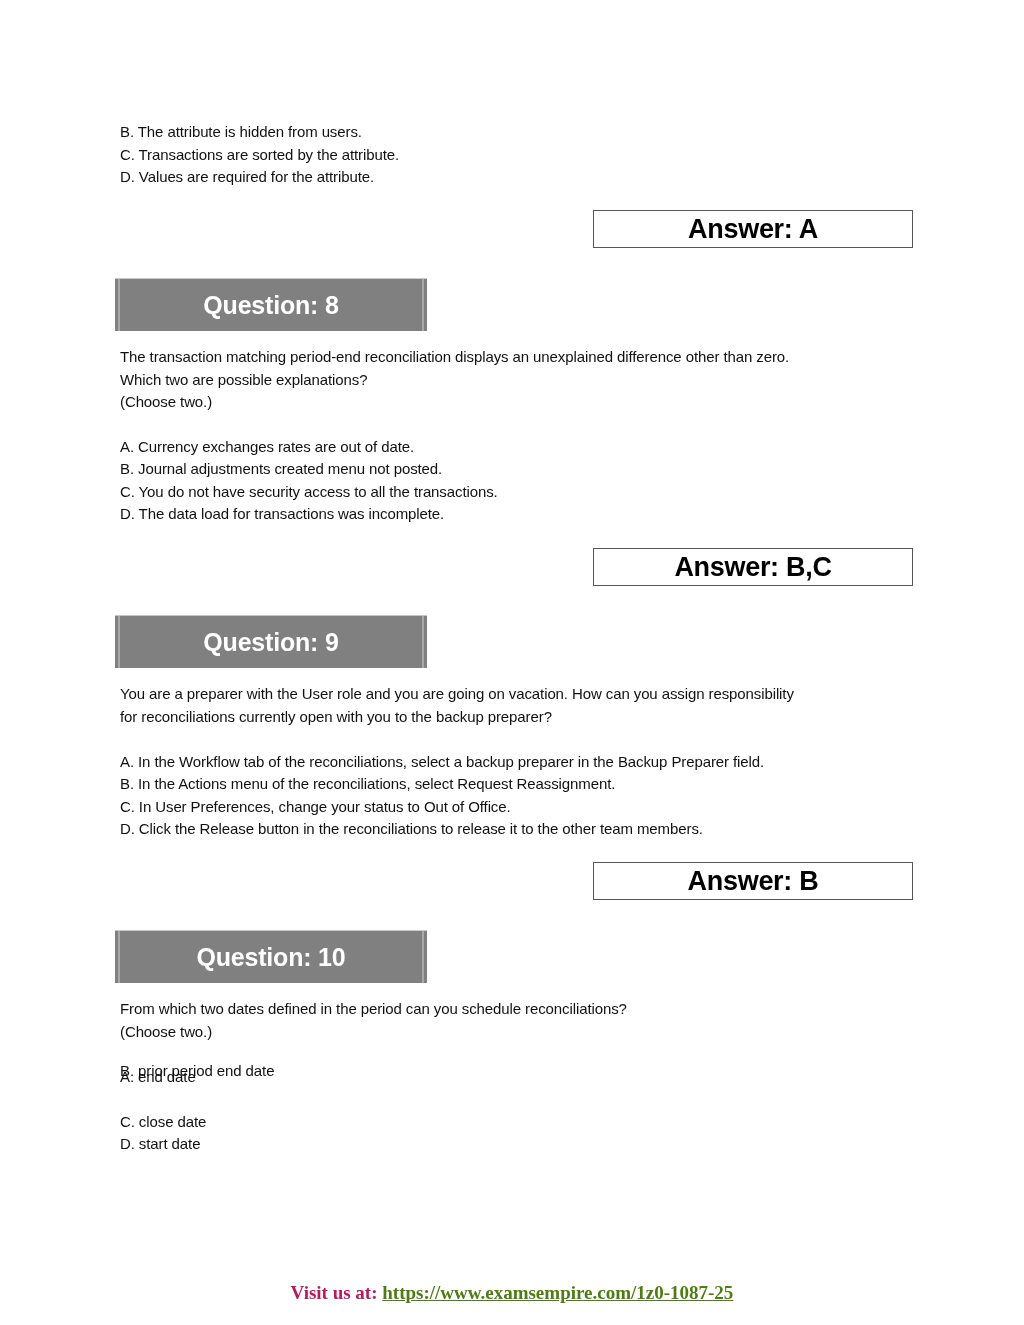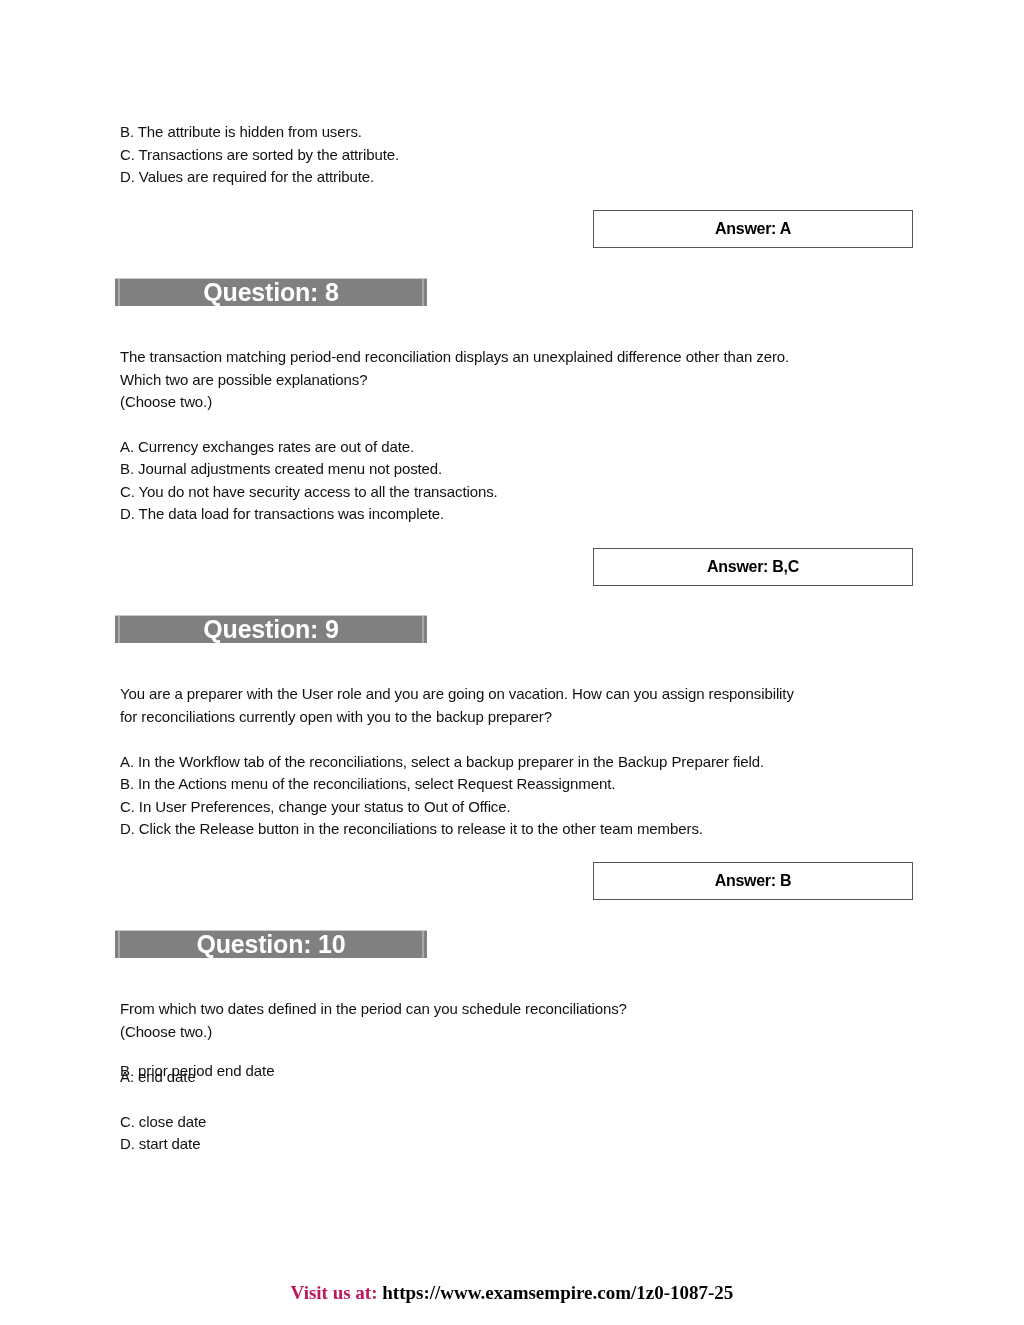--- a/index.html
+++ b/index.html
@@ -1,31 +1,31 @@
 <!DOCTYPE html>
 <html><head>
 <meta charset="utf-8">
 <style>
   html, body { margin: 0; padding: 0; background: #ffffff; }
   body { width: 1024px; height: 1325px; position: relative; overflow: hidden;
          font-family: "Liberation Sans", sans-serif; color: #111111; }
   .line { position: absolute; left: 120px; font-size: 15px; line-height: 18px; white-space: nowrap; letter-spacing: -0.1px; }
   .answer-box { position: absolute; left: 593px; width: 318px; height: 36px; border: 1px solid #555555; background: #ffffff;
                 display: flex; align-items: center; justify-content: center; }
-  .answer-text { font-size: 16px; font-weight: bold; color: #000000; letter-spacing: -0.3px; }
-  .qbar { position: absolute; left: 115px; width: 312px; height: 27px; background: #808080;
+  .answer-text { font-size: 27px; font-weight: bold; color: #000000; letter-spacing: -0.3px; }
+  .qbar { position: absolute; left: 115px; width: 312px; height: 52px; background: #808080;
           display: flex; align-items: center; justify-content: center; }
   .qbar .edge-l { position: absolute; left: 3px; top: 0; bottom: 0; width: 2px; background: #a8a8a8; }
   .qbar .edge-r { position: absolute; right: 3px; top: 0; bottom: 0; width: 2px; background: #a8a8a8; }
   .qbar .edge-top { position: absolute; left: 0; right: 0; top: -1px; height: 1px; background: #c8c8c8; }
   .qtext { font-size: 25px; font-weight: bold; color: #ffffff; letter-spacing: -0.2px; position: relative; left: 0; }
   .footer { position: absolute; top: 1282px; left: 0; width: 1024px; text-align: center;
             font-family: "Liberation Serif", serif; font-weight: bold; font-size: 19px; }
   .footer .label { color: #be185d; }
-  .footer .url { color: #000000; }
+  .footer .url { color: #4d7c0f; text-decoration: underline; }
 </style>
 </head>
 <body>
 
 <div>
   <div class="line" style="top:123px">B. The attribute is hidden from users.</div>
   <div class="line" style="top:146px">C. Transactions are sorted by the attribute.</div>
   <div class="line" style="top:168px">D. Values are required for the attribute.</div>
 </div>
 <div class="answer-box" style="top:210px">

